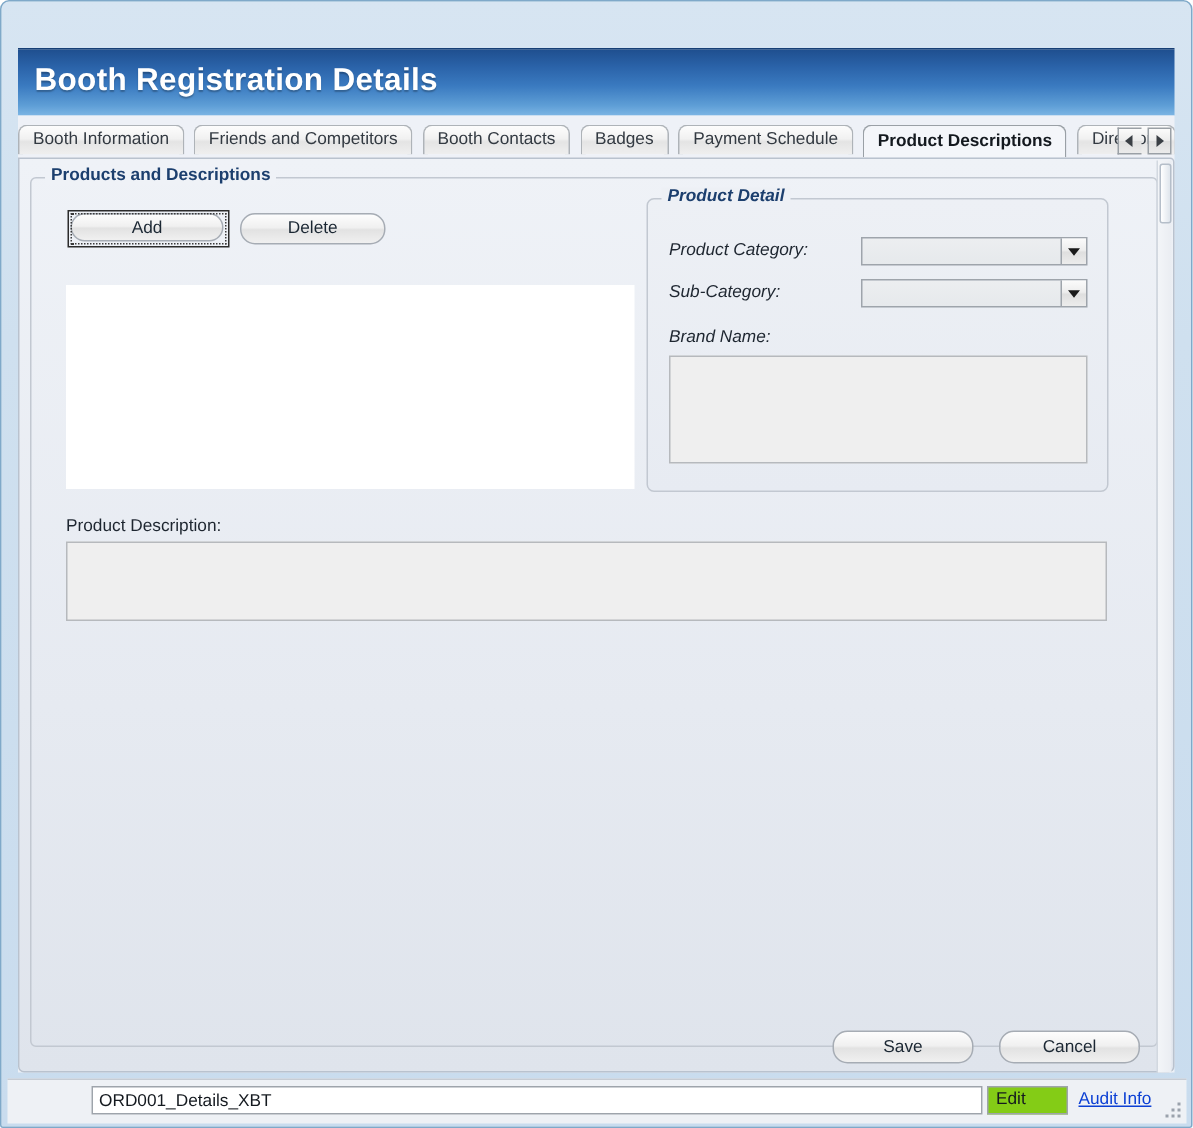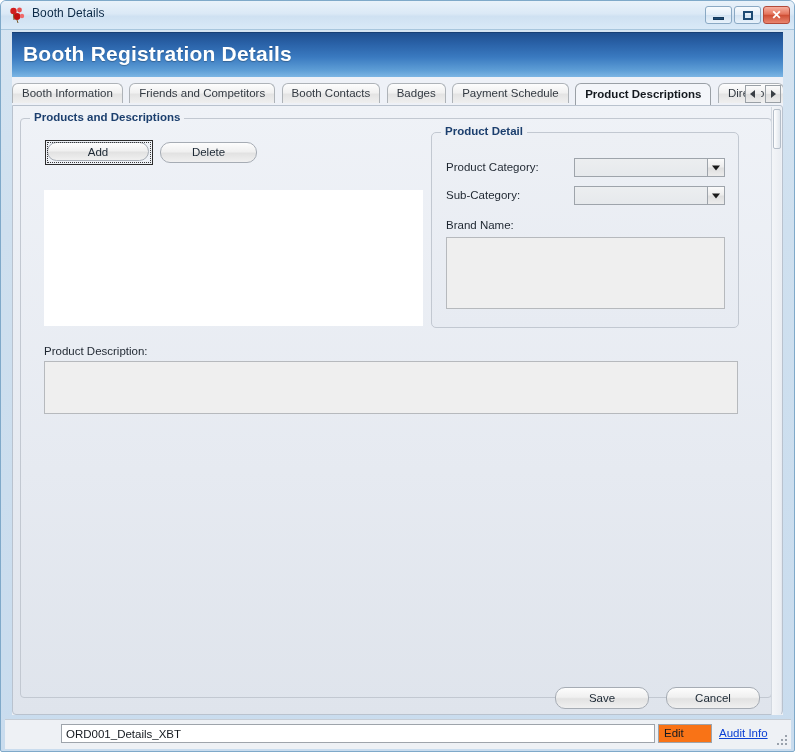--- a/index.html
+++ b/index.html
@@ -249,20 +249,21 @@
     width: 379px; height: 136px;
     background: #ffffff;
   }
 
   
   #grp-detail {
     left: 410px; top: 13px;
     width: 308px; height: 196px;
     background: linear-gradient(180deg, #edf0f5 0%, #e7ebf2 100%);
     border-radius: 5px;
+    font-style: italic;
   }
   .field-label {
     position: absolute;
     font-size: 11.5px;
     color: #1e2630;
     white-space: nowrap;
   }
   #lbl-prodcat { left: 14px; top: 28px; }
   #lbl-subcat  { left: 14px; top: 56px; }
   #lbl-brand   { left: 14px; top: 86px; }
@@ -360,21 +361,21 @@
     color: #14191f;
     padding: 1px 4px;
     line-height: 16px;
     font-family: "Liberation Sans", sans-serif;
   }
   #btn-edit {
     position: absolute;
     left: 653px; top: 4px;
     width: 54px; height: 19px;
     border: 1px solid #9ea4ab;
-    background: #f97316;
+    background: #84cc16;
     font-size: 11.5px;
     color: #14191f;
     text-align: left;
     padding-left: 5px;
     line-height: 17px;
     cursor: pointer;
   }
   #lnk-audit {
     position: absolute;
     left: 714px; top: 7px;
@@ -393,44 +394,20 @@
     position: absolute;
     width: 2px; height: 2px;
     background: #9aa2ac;
   }
 </style>
 </head>
 <body>
 
 <div id="window">
 
-  <div id="titlebar">
-    <svg id="title-icon" viewBox="0 0 17 17">
-      <circle cx="4.5" cy="4" r="3.2" fill="#d11f1f"></circle>
-      <circle cx="10.5" cy="3" r="2.4" fill="#e85050"></circle>
-      <circle cx="8" cy="9.5" r="3.4" fill="#c01010"></circle>
-      <circle cx="13" cy="9" r="2.2" fill="#ef6a6a"></circle>
-      <path d="M4.5 7 L5 13 M8 13 L9 16" stroke="#7a5a2a" stroke-width="1" fill="none"></path>
-    </svg>
-    <div id="title-text">Booth Details</div>
-
-    <div class="wbtn" id="btn-min">
-      <div class="wbtn-glyph">
-        <div class="min-bar"></div>
-      </div>
-    </div>
-    <div class="wbtn" id="btn-max">
-      <div class="wbtn-glyph">
-        <div class="max-box"></div>
-      </div>
-    </div>
-    <div class="wbtn" id="btn-close">
-      <div class="wbtn-glyph">✕</div>
-    </div>
-  </div>
 
   <div id="page-header">
     <div id="page-title">Booth Registration Details</div>
   </div>
 
   <div id="body-panel">
 
     <div id="tabstrip">
       <div class="tab">Booth Information</div>
       <div class="tab">Friends and Competitors</div>

